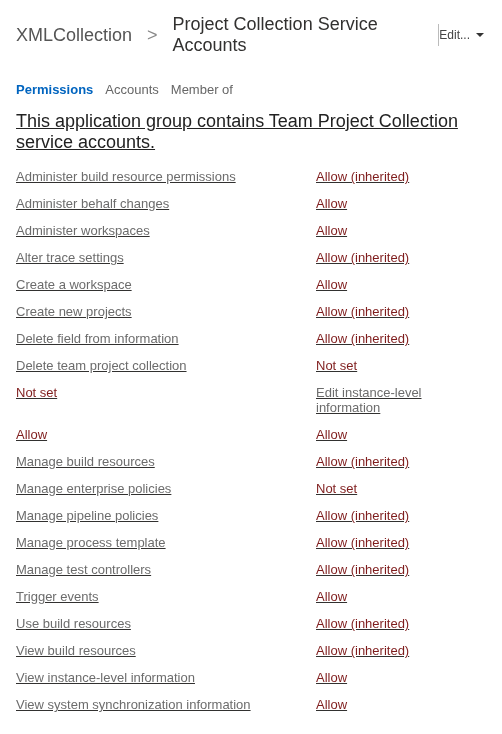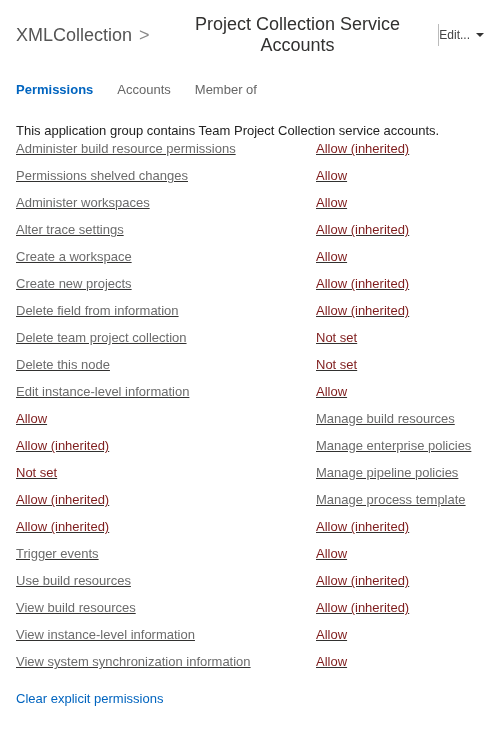--- a/index.html
+++ b/index.html
@@ -17,22 +17,21 @@
       align-items: center;
       justify-content: space-between;
       margin-bottom: 26px;
     }
     .breadcrumb {
       font-size: 18px;
       font-weight: 400;
       color: #323130;
       display: flex;
       align-items: center;
-      gap: 7px;
-      text-align: center;
+      gap: 15px;
     }
     .breadcrumb .crumb {
       color: #555;
     }
     .breadcrumb .crumb.current {
       color: #323130;
     }
     .breadcrumb .sep {
       color: #888;
     }
@@ -50,37 +49,38 @@
       color: #444;
     }
     .chevron {
       display: inline-block;
     }
     .chevron svg {
       display: block;
     }
     .tabs {
       display: flex;
-      gap: 24px;
-      margin-bottom: 24px;
+      gap: 12px;
+      margin-bottom: 12px;
     }
     .tab {
       font-size: 13px;
       color: #666;
       cursor: pointer;
       padding-bottom: 2px;
     }
     .tab.active {
       color: #0064bf;
       font-weight: 600;
     }
     .description {
-      font-size: 13px;
+      font-size: 18px;
       color: #222;
-      margin-bottom: 3px;
+      margin-bottom: 16px;
+      text-decoration: underline;
     }
     .perm-table {
       display: grid;
       grid-template-columns: 300px 1fr;
       row-gap: 12px;
       margin-bottom: 22px;
       text-decoration: underline;
     }
     .perm-table .name {
       color: #6c6c6c;
@@ -123,47 +123,47 @@
     <span class="tab active">Permissions</span>
     <span class="tab">Accounts</span>
     <span class="tab">Member of</span>
   </div>
 
 <div class="description">This application group contains Team Project Collection service accounts.</div>
 
 <div class="perm-table">
     <div class="name">Administer build resource permissions</div>
     <div class="value">Allow (inherited)</div>
-    <div class="name">Permissions shelved changes</div>
+    <div class="name">Administer behalf changes</div>
     <div class="value">Allow</div>
     <div class="name">Administer workspaces</div>
     <div class="value">Allow</div>
     <div class="name">Alter trace settings</div>
     <div class="value">Allow (inherited)</div>
     <div class="name">Create a workspace</div>
     <div class="value">Allow</div>
     <div class="name">Create new projects</div>
     <div class="value">Allow (inherited)</div>
     <div class="name">Delete field from information</div>
     <div class="value">Allow (inherited)</div>
     <div class="name">Delete team project collection</div>
     <div class="value">Not set</div>
-    <div class="name">Delete this node</div>
     <div class="value">Not set</div>
     <div class="name">Edit instance-level information</div>
     <div class="value">Allow</div>
     <div class="value">Allow</div>
     <div class="name">Manage build resources</div>
     <div class="value">Allow (inherited)</div>
     <div class="name">Manage enterprise policies</div>
     <div class="value">Not set</div>
     <div class="name">Manage pipeline policies</div>
     <div class="value">Allow (inherited)</div>
     <div class="name">Manage process template</div>
     <div class="value">Allow (inherited)</div>
+    <div class="name">Manage test controllers</div>
     <div class="value">Allow (inherited)</div>
     <div class="name">Trigger events</div>
     <div class="value">Allow</div>
     <div class="name">Use build resources</div>
     <div class="value">Allow (inherited)</div>
     <div class="name">View build resources</div>
     <div class="value">Allow (inherited)</div>
     <div class="name">View instance-level information</div>
     <div class="value">Allow</div>
     <div class="name">View system synchronization information</div>

